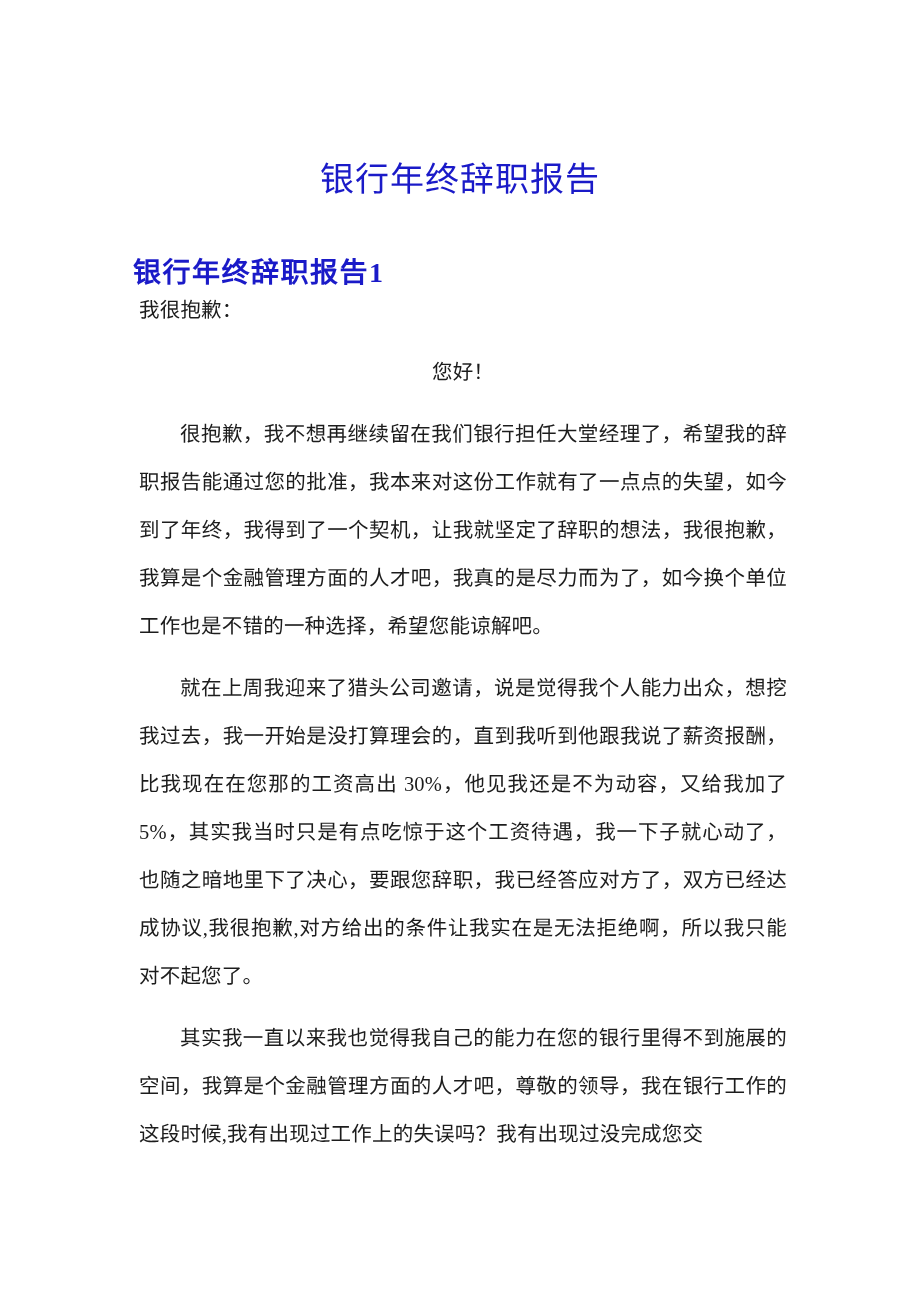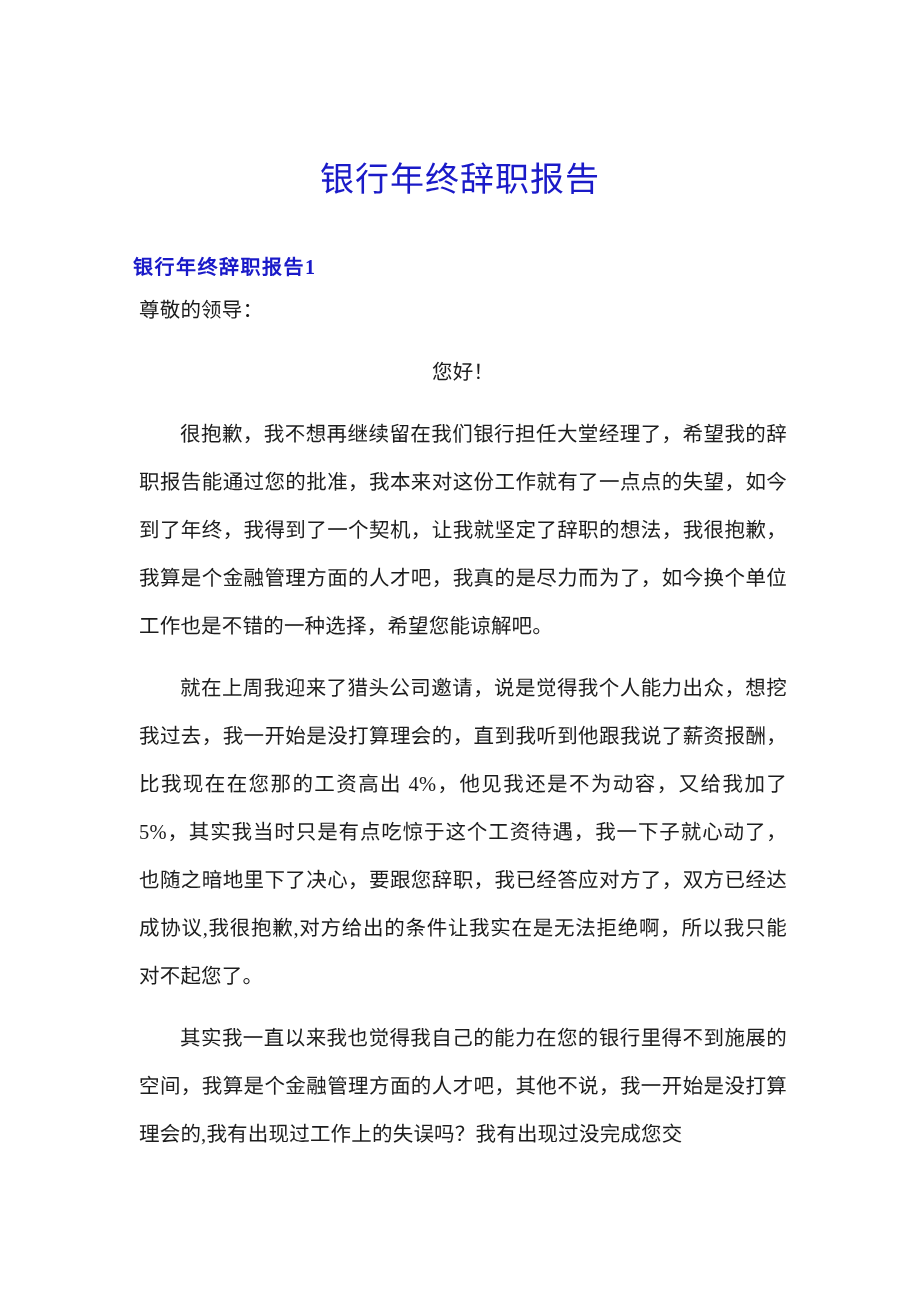--- a/index.html
+++ b/index.html
@@ -40,21 +40,21 @@
     color: #1a1ac8;
     white-space: nowrap;
   }
 
   
   .section-heading {
     position: absolute;
     left: 133px;
     top: 234px;
     font-family: "Liberation Serif", "DejaVu Serif", serif;
-    font-size: 20px;
+    font-size: 28px;
     line-height: 32px;
     font-weight: bold;
     letter-spacing: 1.5px;
     color: #1a1ac8;
     white-space: nowrap;
   }
 
   
   .body-block {
     position: absolute;
@@ -88,25 +88,25 @@
 <body style="background: rgb(255, 255, 255);">
 
 <div class="page">
 
   <h1 class="doc-title" style="color: rgb(26, 26, 200);">银行年终辞职报告</h1>
 
   <h2 class="section-heading" style="color: rgb(26, 26, 200);">银行年终辞职报告1</h2>
 
   <div class="body-block">
 
-    <p class="para short" style="color: rgb(28, 28, 28);">尊敬的领导：</p>
+    <p class="para short" style="color: rgb(28, 28, 28);">我很抱歉：</p>
 
     <p class="para short" style="color: rgb(28, 28, 28); text-align: center;">您好！</p>
 
     <p class="para indent" style="color: rgb(28, 28, 28);">很抱歉，我不想再继续留在我们银行担任大堂经理了，希望我的辞职报告能通过您的批准，我本来对这份工作就有了一点点的失望，如今到了年终，我得到了一个契机，让我就坚定了辞职的想法，我很抱歉，我算是个金融管理方面的人才吧，我真的是尽力而为了，如今换个单位工作也是不错的一种选择，希望您能谅解吧。</p>
 
-    <p class="para indent" style="color: rgb(28, 28, 28);">就在上周我迎来了猎头公司邀请，说是觉得我个人能力出众，想挖我过去，我一开始是没打算理会的，直到我听到他跟我说了薪资报酬，比我现在在您那的工资高出 4%，他见我还是不为动容，又给我加了 5%，其实我当时只是有点吃惊于这个工资待遇，我一下子就心动了，也随之暗地里下了决心，要跟您辞职，我已经答应对方了，双方已经达成协议,我很抱歉,对方给出的条件让我实在是无法拒绝啊，所以我只能对不起您了。</p>
+    <p class="para indent" style="color: rgb(28, 28, 28);">就在上周我迎来了猎头公司邀请，说是觉得我个人能力出众，想挖我过去，我一开始是没打算理会的，直到我听到他跟我说了薪资报酬，比我现在在您那的工资高出 30%，他见我还是不为动容，又给我加了 5%，其实我当时只是有点吃惊于这个工资待遇，我一下子就心动了，也随之暗地里下了决心，要跟您辞职，我已经答应对方了，双方已经达成协议,我很抱歉,对方给出的条件让我实在是无法拒绝啊，所以我只能对不起您了。</p>
 
-    <p class="para indent" style="color: rgb(28, 28, 28);">其实我一直以来我也觉得我自己的能力在您的银行里得不到施展的空间，我算是个金融管理方面的人才吧，其他不说，我一开始是没打算理会的,我有出现过工作上的失误吗？我有出现过没完成您交</p>
+    <p class="para indent" style="color: rgb(28, 28, 28);">其实我一直以来我也觉得我自己的能力在您的银行里得不到施展的空间，我算是个金融管理方面的人才吧，尊敬的领导，我在银行工作的这段时候,我有出现过工作上的失误吗？我有出现过没完成您交</p>
 
   </div>
 
 </div>
 
 </body></html>

